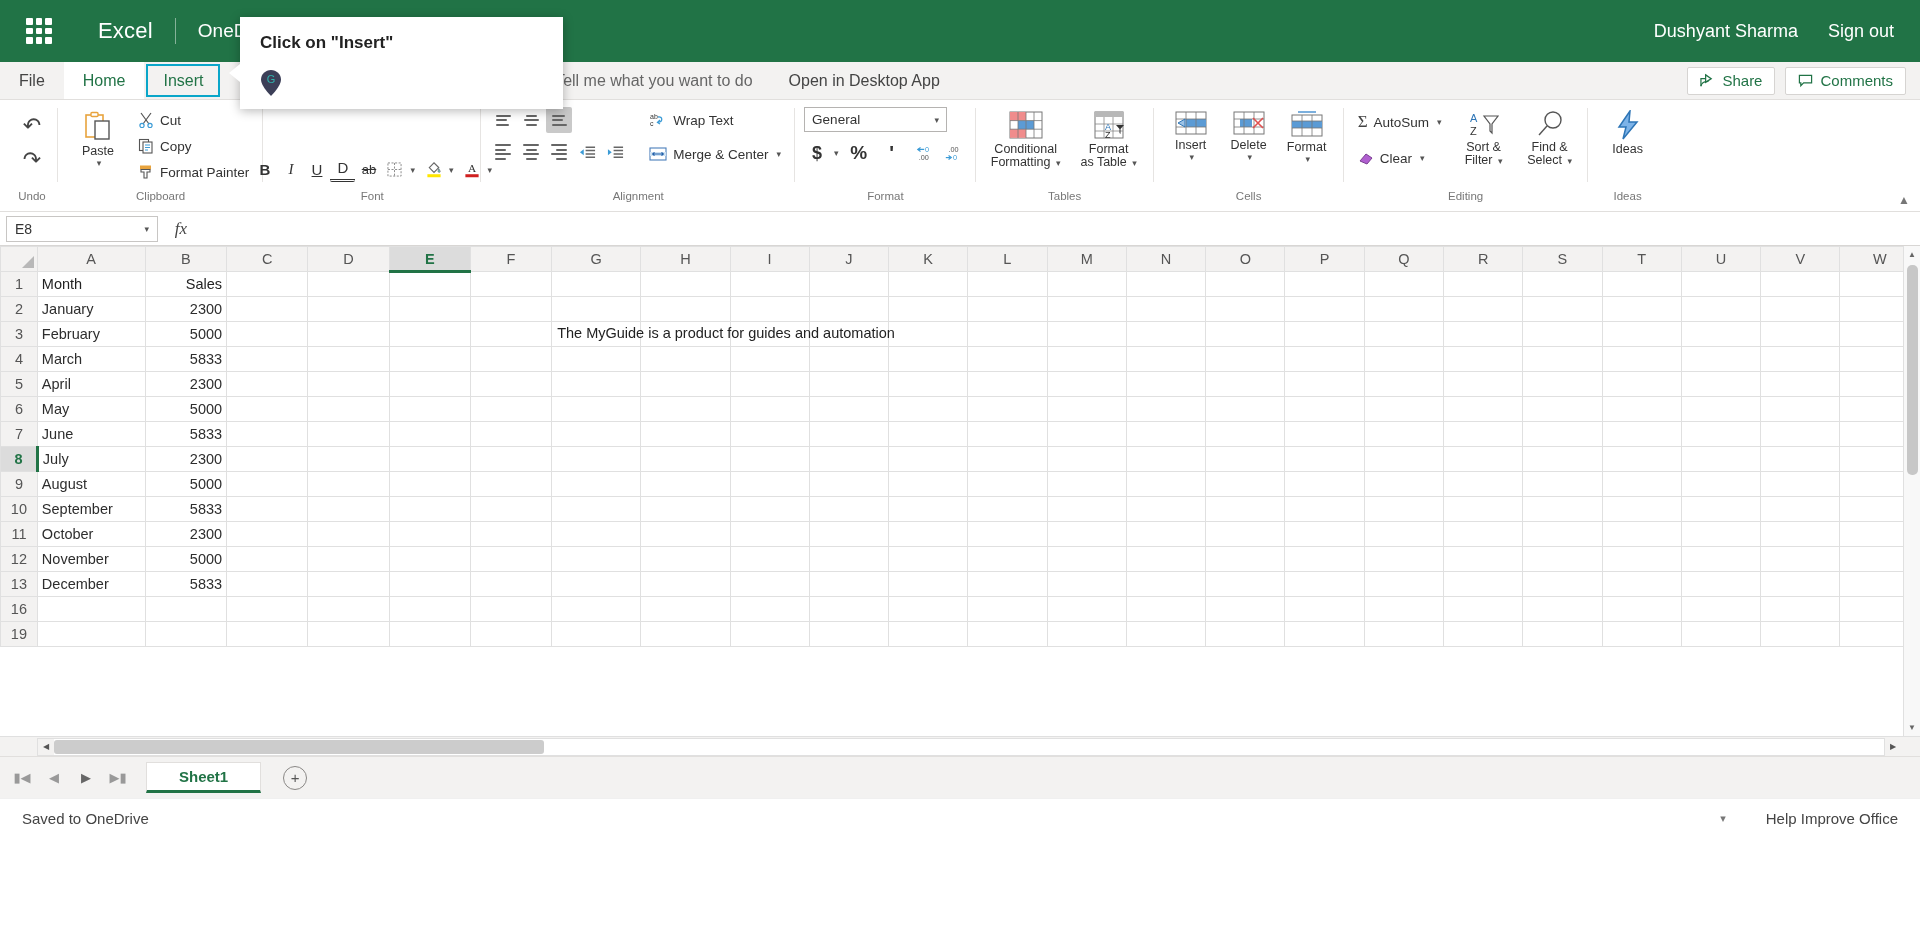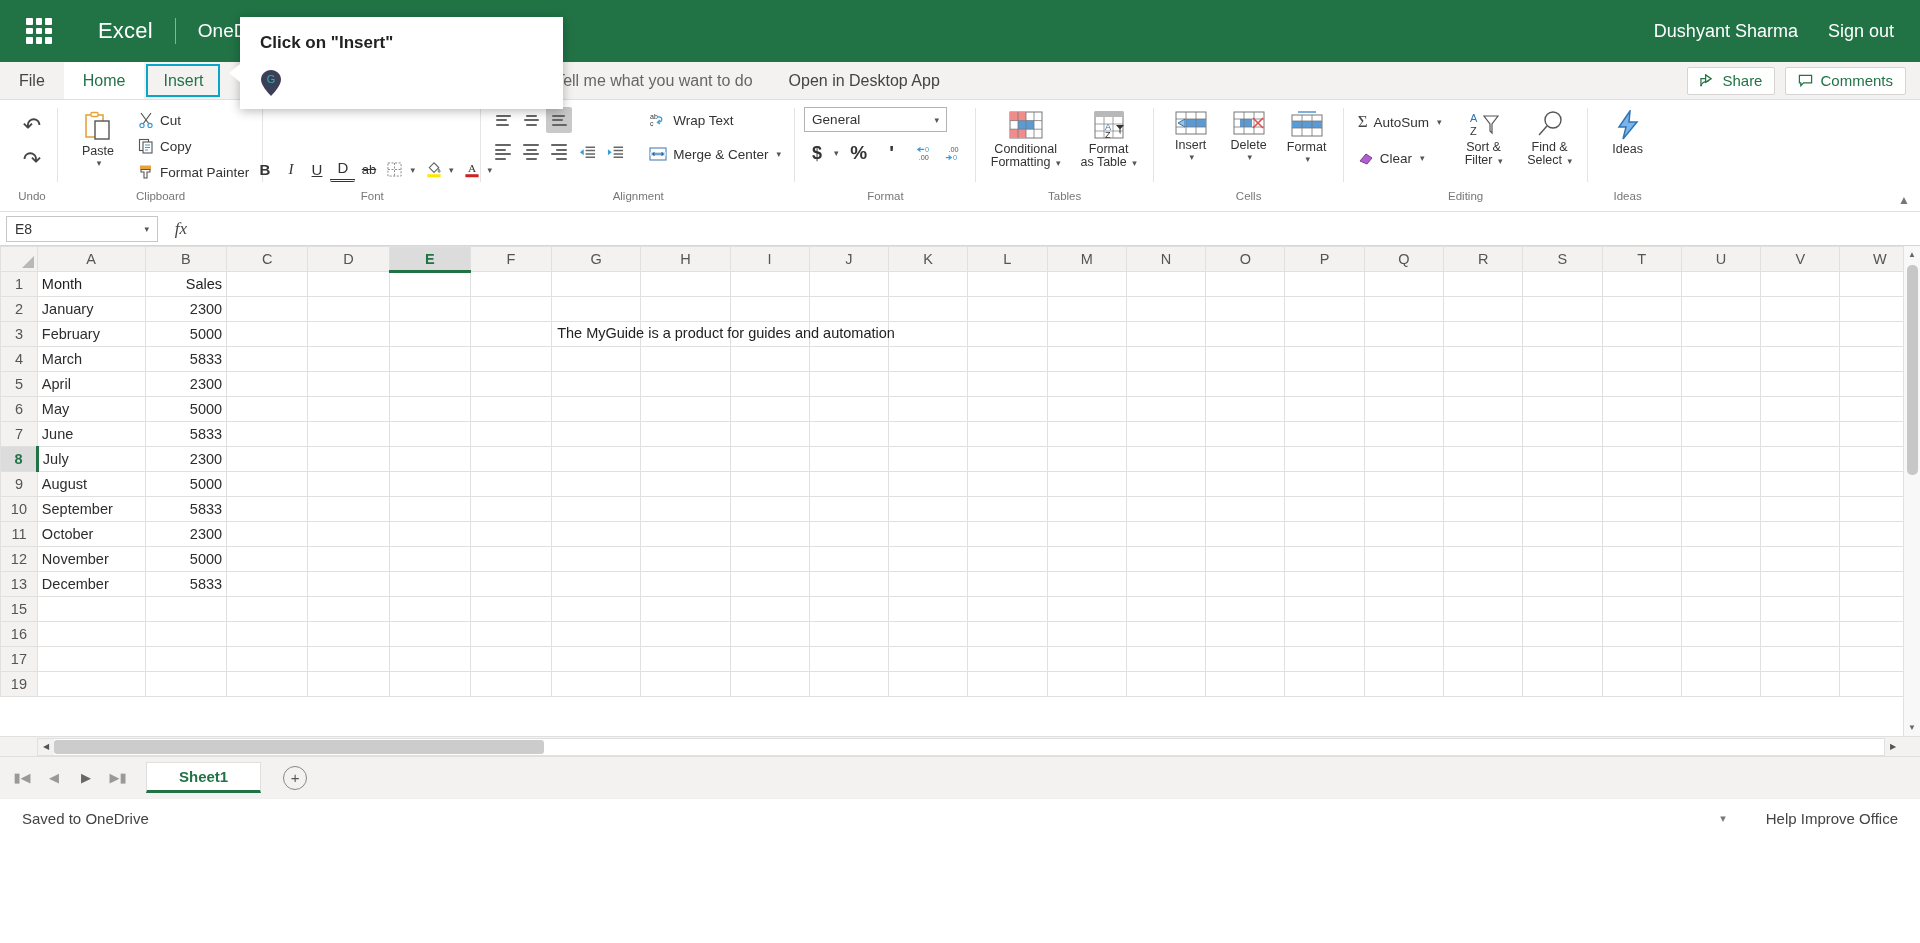--- a/index.html
+++ b/index.html
@@ -944,73 +944,21 @@
           <td class="cell" style="width: 80px;"></td>
           <td class="cell" style="width: 80px;"></td>
           <td class="cell" style="width: 80px;"></td>
           <td class="cell" style="width: 80px;"></td>
           <td class="cell" style="width: 80px;"></td>
           <td class="cell" style="width: 80px;"></td>
           <td class="cell" style="width: 80px;"></td>
           <td class="cell" style="width: 80px;"></td>
         </tr>
         <tr>
-          <td class="rowh">15</td>
-          <td class="cell" style="width: 108px;"></td>
-          <td class="cell" style="width: 82px;"></td>
-          <td class="cell" style="width: 82px;"></td>
-          <td class="cell" style="width: 82px;"></td>
-          <td class="cell" style="width: 82px;"></td>
-          <td class="cell" style="width: 82px;"></td>
-          <td class="cell" style="width: 90px;"></td>
-          <td class="cell" style="width: 90px;"></td>
-          <td class="cell" style="width: 80px;"></td>
-          <td class="cell" style="width: 80px;"></td>
-          <td class="cell" style="width: 80px;"></td>
-          <td class="cell" style="width: 80px;"></td>
-          <td class="cell" style="width: 80px;"></td>
-          <td class="cell" style="width: 80px;"></td>
-          <td class="cell" style="width: 80px;"></td>
-          <td class="cell" style="width: 80px;"></td>
-          <td class="cell" style="width: 80px;"></td>
-          <td class="cell" style="width: 80px;"></td>
-          <td class="cell" style="width: 80px;"></td>
-          <td class="cell" style="width: 80px;"></td>
-          <td class="cell" style="width: 80px;"></td>
-          <td class="cell" style="width: 80px;"></td>
-          <td class="cell" style="width: 80px;"></td>
-        </tr>
-        <tr>
           <td class="rowh">16</td>
-          <td class="cell" style="width: 108px;"></td>
-          <td class="cell" style="width: 82px;"></td>
-          <td class="cell" style="width: 82px;"></td>
-          <td class="cell" style="width: 82px;"></td>
-          <td class="cell" style="width: 82px;"></td>
-          <td class="cell" style="width: 82px;"></td>
-          <td class="cell" style="width: 90px;"></td>
-          <td class="cell" style="width: 90px;"></td>
-          <td class="cell" style="width: 80px;"></td>
-          <td class="cell" style="width: 80px;"></td>
-          <td class="cell" style="width: 80px;"></td>
-          <td class="cell" style="width: 80px;"></td>
-          <td class="cell" style="width: 80px;"></td>
-          <td class="cell" style="width: 80px;"></td>
-          <td class="cell" style="width: 80px;"></td>
-          <td class="cell" style="width: 80px;"></td>
-          <td class="cell" style="width: 80px;"></td>
-          <td class="cell" style="width: 80px;"></td>
-          <td class="cell" style="width: 80px;"></td>
-          <td class="cell" style="width: 80px;"></td>
-          <td class="cell" style="width: 80px;"></td>
-          <td class="cell" style="width: 80px;"></td>
-          <td class="cell" style="width: 80px;"></td>
-        </tr>
-        <tr>
-          <td class="rowh">17</td>
           <td class="cell" style="width: 108px;"></td>
           <td class="cell" style="width: 82px;"></td>
           <td class="cell" style="width: 82px;"></td>
           <td class="cell" style="width: 82px;"></td>
           <td class="cell" style="width: 82px;"></td>
           <td class="cell" style="width: 82px;"></td>
           <td class="cell" style="width: 90px;"></td>
           <td class="cell" style="width: 90px;"></td>
           <td class="cell" style="width: 80px;"></td>
           <td class="cell" style="width: 80px;"></td>

